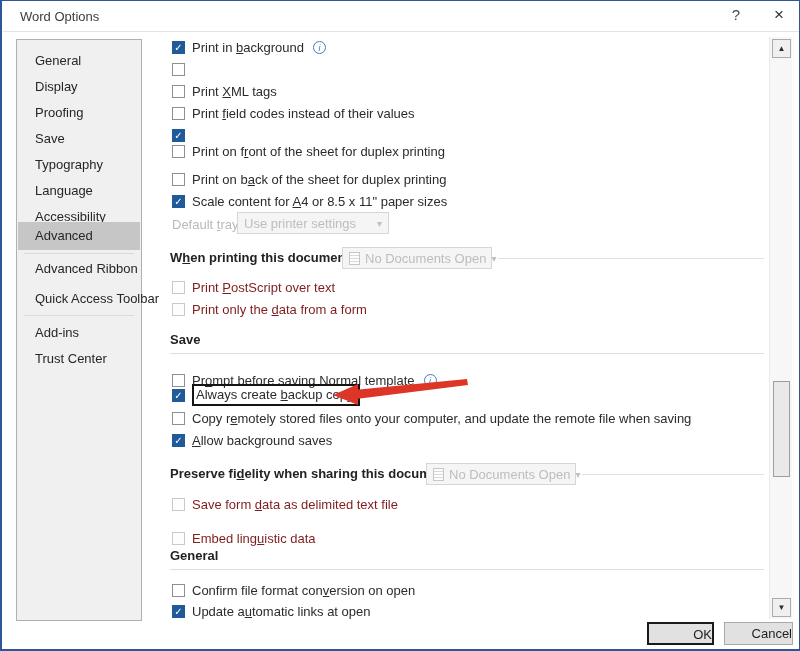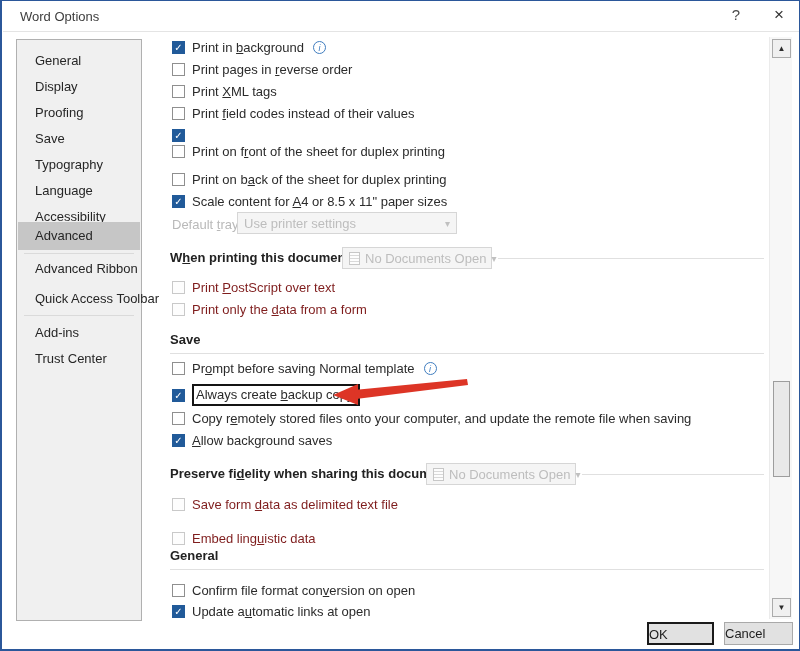--- a/index.html
+++ b/index.html
@@ -45,21 +45,21 @@
 
   .hl-box { border:2px solid #141414; padding:1px 4px 2px 2px; }
   .arrow-svg { position:absolute; left:331px; top:377px; }
 
   
   .scrollbar { position:absolute; left:767px; top:36px; width:23px; height:582px; background:#f7f7f7; border-left:1px solid #ebebeb; }
   .scroll-btn { position:absolute; left:2px; width:19px; height:19px; background:#f0f0f0; border:1px solid #ababab;
                 font-size:8px; line-height:17px; text-align:center; color:#2b2b2b; }
   .scroll-thumb { position:absolute; left:3px; width:17px; height:96px; background:#e9e9e9; border:1px solid #9d9d9d; }
 
-  .btn { position:absolute; height:23px; background:#e1e1e1; text-align:left; line-height:21px; color:#1e1e1e; cursor:default; }
+  .btn { position:absolute; height:23px; background:#e1e1e1; text-align:right; line-height:21px; color:#1e1e1e; cursor:default; }
   .btn.ok { left:645px; top:621px; width:67px; border:2px solid #1a1a1a; }
   .btn.cancel { left:722px; top:621px; width:69px; border:1px solid #a9a9a9; }
 </style>
 </head>
 <body>
 
 <div id="dialog">
 
   <div class="titlebar-title">Word Options</div>
   <div class="help-btn">?</div>
@@ -83,21 +83,20 @@
     <div class="side-item" style="top:280px">Add-ins</div>
   </div>
 
   <div class="row checked" style="top:36px">
     <span class="cb">✓</span>
     <span class="lbl">Print in <u>b</u>ackground</span>
     <span class="info-icon">i</span>
   </div>
   <div class="row" style="top:58px">
     <span class="cb"></span>
-    <span class="lbl">Print pages in <u>r</u>everse order</span>
   </div>
   <div class="row" style="top:80px">
     <span class="cb"></span>
     <span class="lbl">Print <u>X</u>ML tags</span>
   </div>
   <div class="row" style="top:102px">
     <span class="cb"></span>
     <span class="lbl">Print <u>f</u>ield codes instead of their values</span>
   </div>
   <div class="row checked" style="top:124px">
@@ -110,21 +109,21 @@
   <div class="row" style="top:168px">
     <span class="cb"></span>
     <span class="lbl">Print on b<u>a</u>ck of the sheet for duplex printing</span>
   </div>
   <div class="row checked" style="top:190px">
     <span class="cb">✓</span>
     <span class="lbl">Scale content for <u>A</u>4 or 8.5 x 11" paper sizes</span>
   </div>
 
   <div class="field-label" style="left:170px; top:216px">Default <u>t</u>ray:</div>
-  <div class="combo" style="left:235px; top:211px; width:220px">
+  <div class="combo" style="left:235px; top:211px; width:152px">
     <span>Use printer settings</span>
     <span class="caret">▾</span>
   </div>
 
   <div class="section-header" style="top:249px">W<u>h</u>en printing this document:</div>
   <div class="combo" style="left:340px; top:246px; width:150px">
     <span class="doc-icon"></span>
     <span>No Documents Open</span>
     <span class="caret">▾</span>
   </div>
@@ -135,21 +134,21 @@
     <span class="lbl">Print <u>P</u>ostScript over text</span>
   </div>
   <div class="row disabled" style="top:298px">
     <span class="cb"></span>
     <span class="lbl">Print only the <u>d</u>ata from a form</span>
   </div>
 
   <div class="section-header" style="top:331px">Save</div>
   <div class="hline" style="left:168px; top:352px; width:594px"></div>
 
-  <div class="row" style="top:357px">
+  <div class="row" style="top:369px">
     <span class="cb"></span>
     <span class="lbl">Pr<u>o</u>mpt before saving Normal template</span>
     <span class="info-icon">i</span>
   </div>
   <div class="row checked" style="top:384px">
     <span class="cb">✓</span>
     <span class="hl-box"><span class="lbl">Always create <u>b</u>ackup copy</span></span>
   </div>
   <svg class="arrow-svg" width="136" height="30" viewBox="0 0 136 30">
     <polygon points="0,17 25,6 25,27" fill="#dd3526"></polygon>

